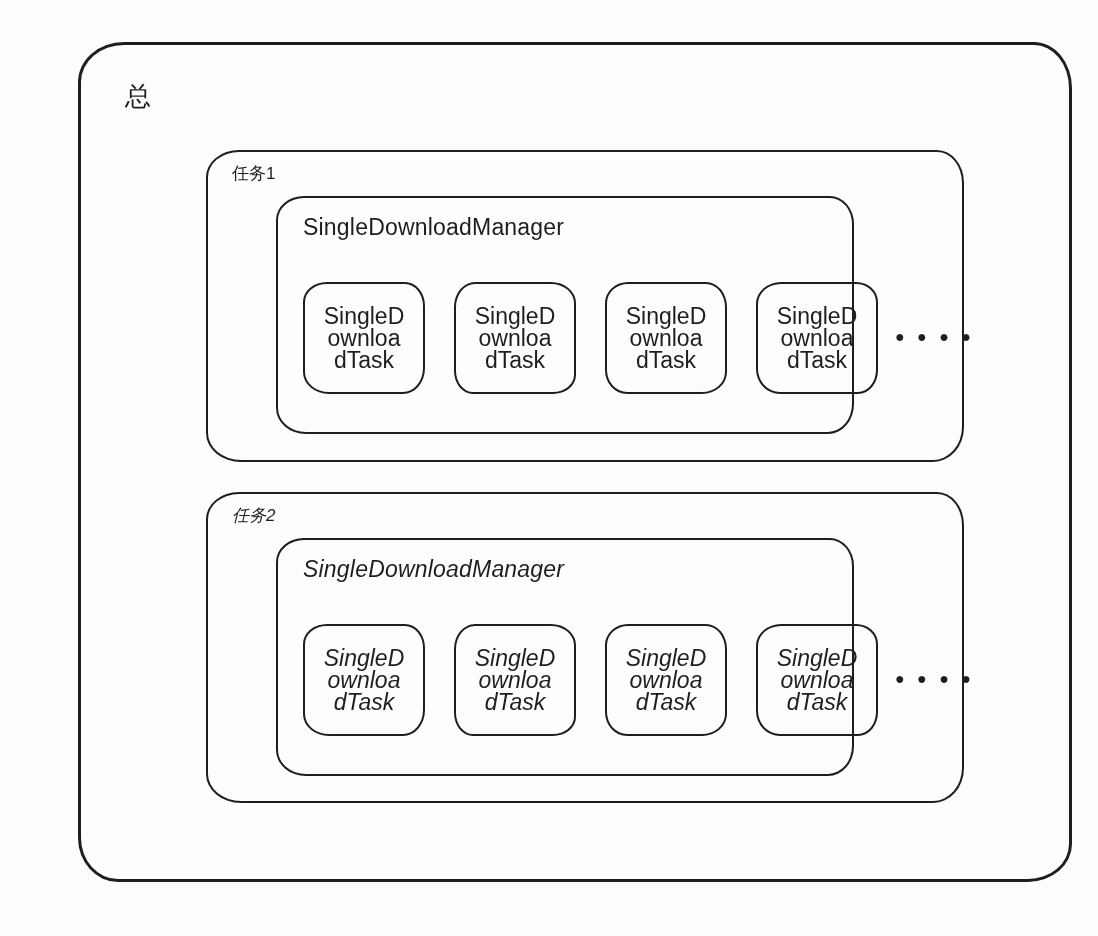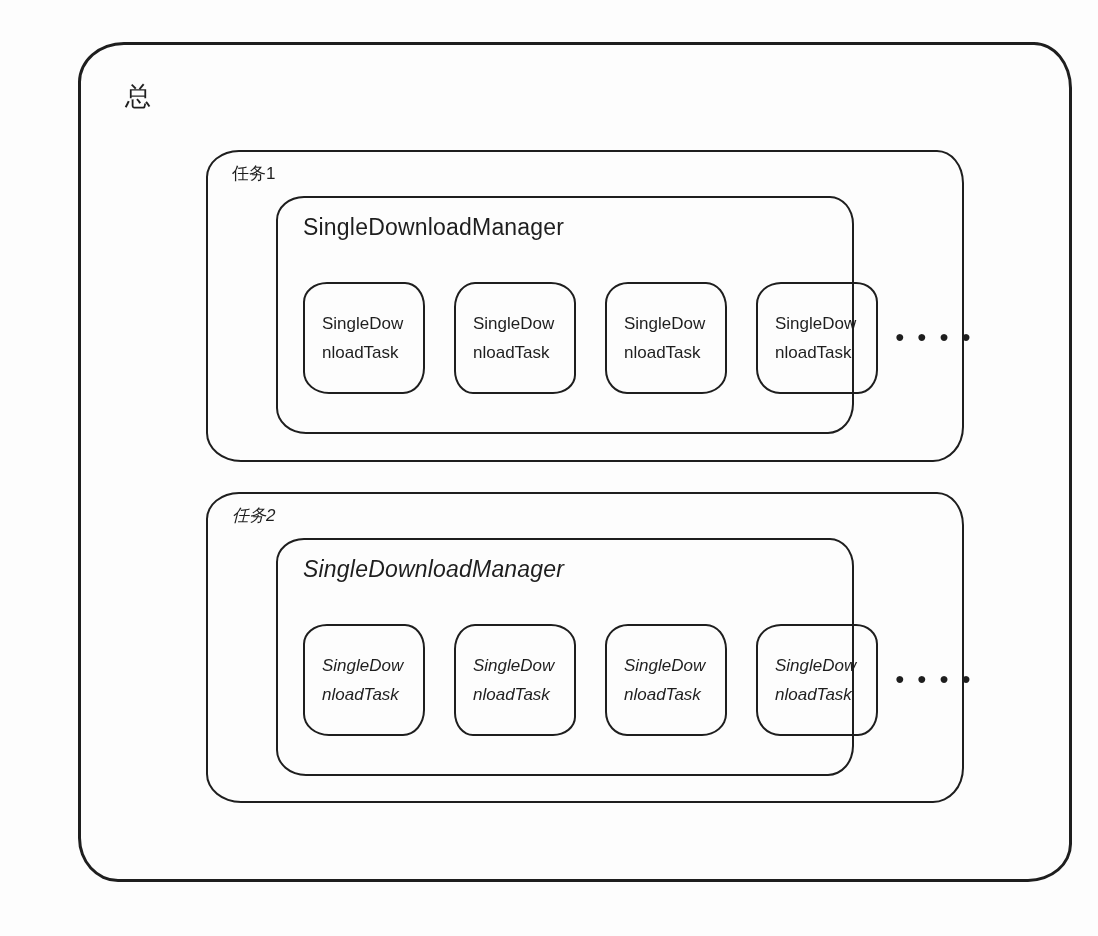--- a/index.html
+++ b/index.html
@@ -94,22 +94,23 @@
     justify-content: center;
     flex: 0 0 auto;
   }
   .task-box.r1 { border-radius: 24px 20px 22px 26px / 20px 24px 26px 22px; }
   .task-box.r2 { border-radius: 21px 25px 23px 19px / 25px 21px 19px 23px; }
   .task-box.r3 { border-radius: 23px 21px 25px 22px / 21px 25px 22px 24px; }
   .task-box.r4 { border-radius: 25px 22px 20px 24px / 22px 20px 24px 25px; }
   .task-label {
     display: block;
     width: 84px;
-    font-size: 17px;
-    line-height: 29px;
+    font-size: 23px;
+    line-height: 22px;
+    text-align: center;
     word-break: break-all;
   }
   .dots {
     font-size: 16px;
     letter-spacing: 4px;
     white-space: nowrap;
     margin-left: -12px;
     color: #1e1e1e;
     transform: translateY(-1px);
   }

